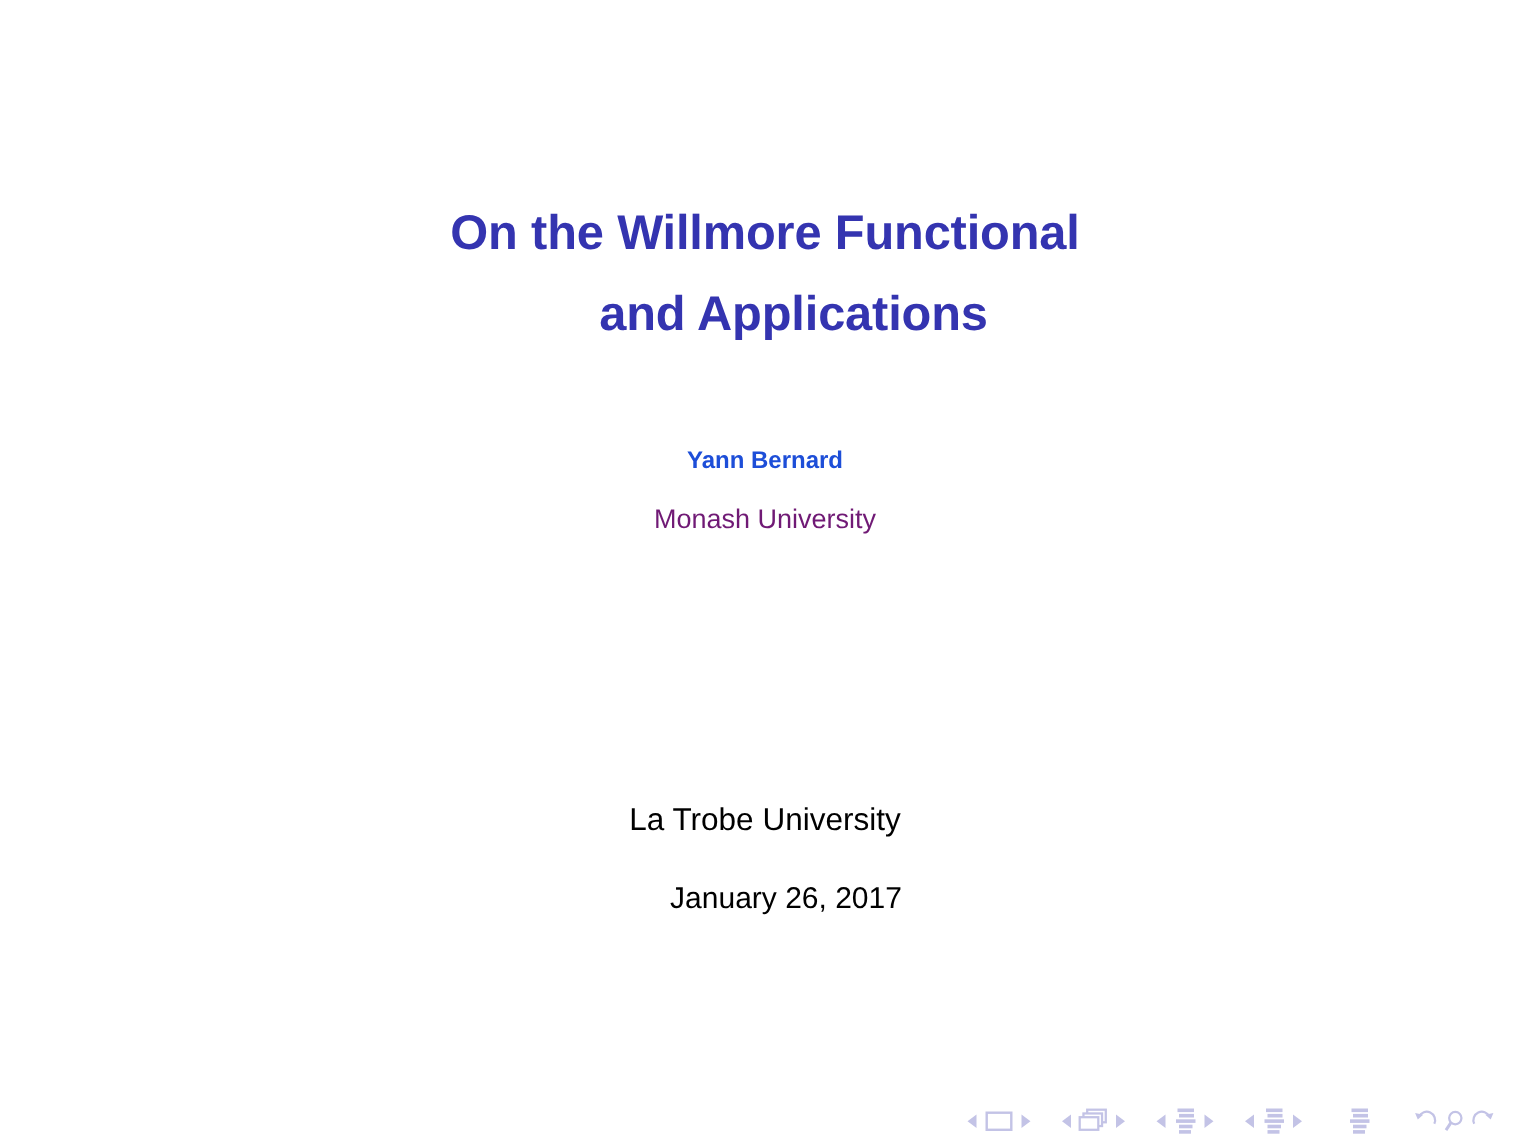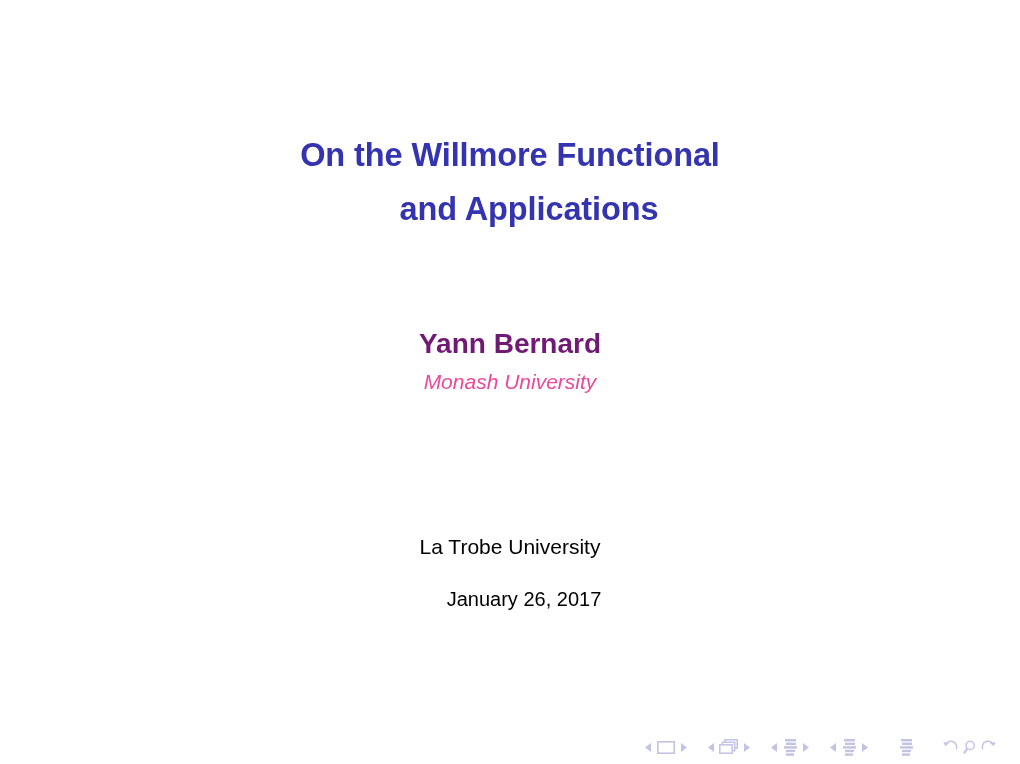--- a/index.html
+++ b/index.html
@@ -42,30 +42,28 @@
 
   
   .author-block {
     position: absolute;
     left: 0;
     right: 0;
     top: 292px;
     text-align: center;
   }
   .author-name {
-    color: #701a75;
-    font-size: 28px;
+    color: #1d4ed8;
+    font-size: 16px;
     font-weight: bold;
     line-height: 32px;
-    margin-top: 36px;
   }
   .author-affiliation {
-    color: #ec4899;
-    font-size: 21px;
-    font-style: italic;
+    color: #701a75;
+    font-size: 18px;
     line-height: 30px;
     margin-top: 7px;
   }
 
   
   .venue-block {
     position: absolute;
     left: 0;
     right: 0;
     top: 531px;

